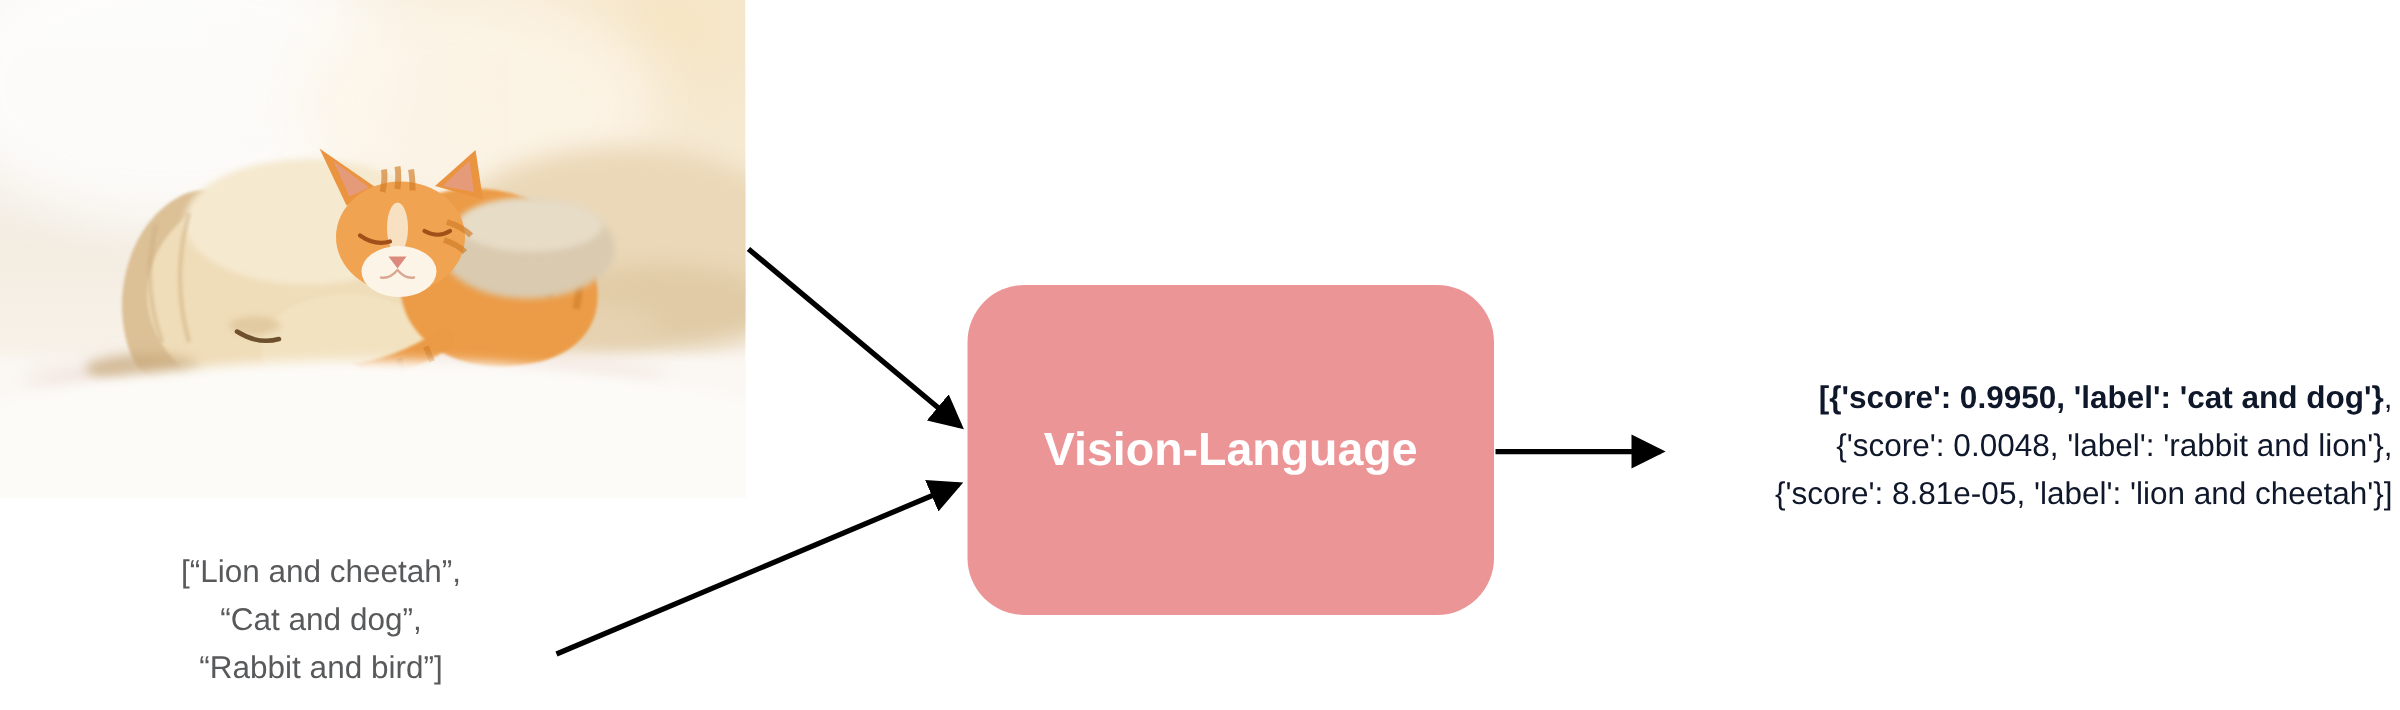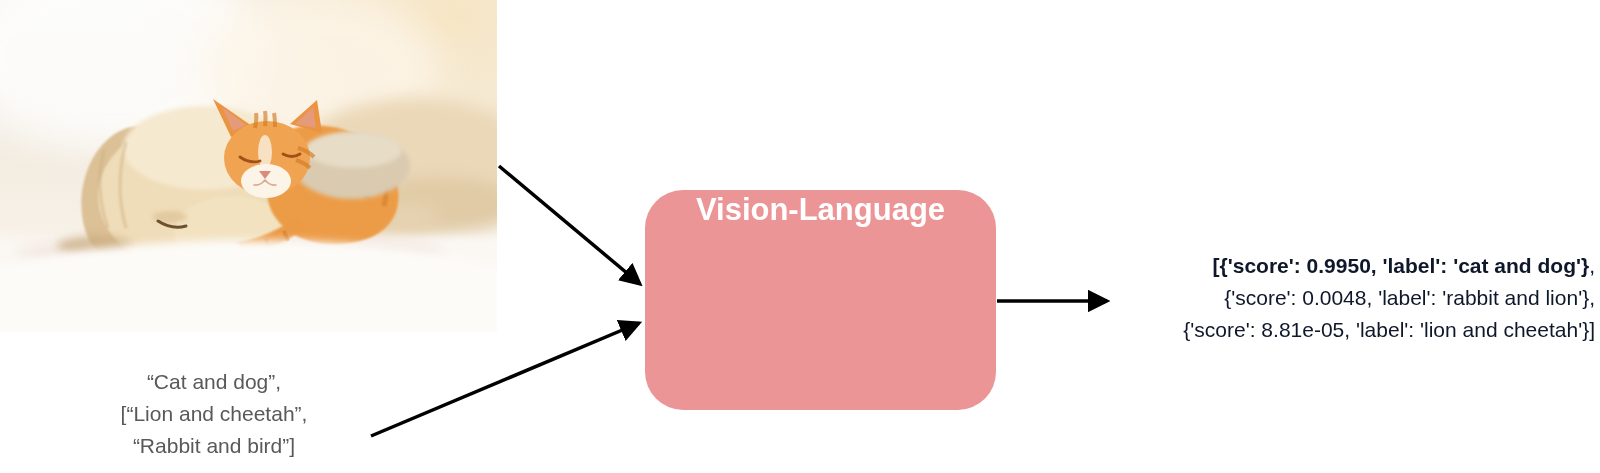--- a/index.html
+++ b/index.html
@@ -21,21 +21,21 @@
 
   .input-labels {
     position: absolute; left: 40px; top: 366px; width: 348px;
     text-align: center; font-size: 21px; line-height: 32px;
     color: #58595B; white-space: nowrap;
   }
 
   .model-box {
     position: absolute; left: 645px; top: 190px; width: 351px; height: 220px;
     background: #EC9597; border-radius: 38px;
-    display: flex; flex-direction: column; align-items: center; justify-content: space-between;
+    display: flex; flex-direction: column; align-items: center; justify-content: center;
     color: #ffffff; font-weight: bold; font-size: 31px; line-height: 40px;
     text-align: center;
   }
 
   .output-text {
     position: absolute; left: 1075px; top: 250px; width: 520px;
     text-align: right; font-size: 21px; line-height: 32px;
     color: #0f172a; white-space: nowrap;
   }
   .output-text .b { font-weight: bold; }
@@ -127,22 +127,22 @@
       <marker id="ah" viewBox="0 0 10 10" refX="8.5" refY="5" markerWidth="6.5" markerHeight="6.5" orient="auto-start-reverse">
         <path d="M0,0 L10,5 L0,10 Z" fill="#000000"></path>
       </marker>
     </defs>
     <line x1="499" y1="166" x2="640" y2="284" stroke="#000000" stroke-width="3.5" marker-end="url(#ah)"></line>
     <line x1="371" y1="436" x2="639" y2="323" stroke="#000000" stroke-width="3.5" marker-end="url(#ah)"></line>
     <line x1="997" y1="301" x2="1107" y2="301" stroke="#000000" stroke-width="3.5" marker-end="url(#ah)"></line>
   </svg>
 
   <div class="input-labels">
+    <div class="line">[“Lion and cheetah”,</div>
     <div class="line">“Cat and dog”,</div>
-    <div class="line">[“Lion and cheetah”,</div>
     <div class="line">“Rabbit and bird”]</div>
   </div>
 
   <div class="model-box">
     <div>Vision-Language</div>
   </div>
 
   <div class="output-text">
     <div class="line"><span class="b">[{'score': 0.9950, 'label': 'cat and dog'}</span><span>,</span></div>
     <div class="line">{'score': 0.0048, 'label': 'rabbit and lion'},</div>

